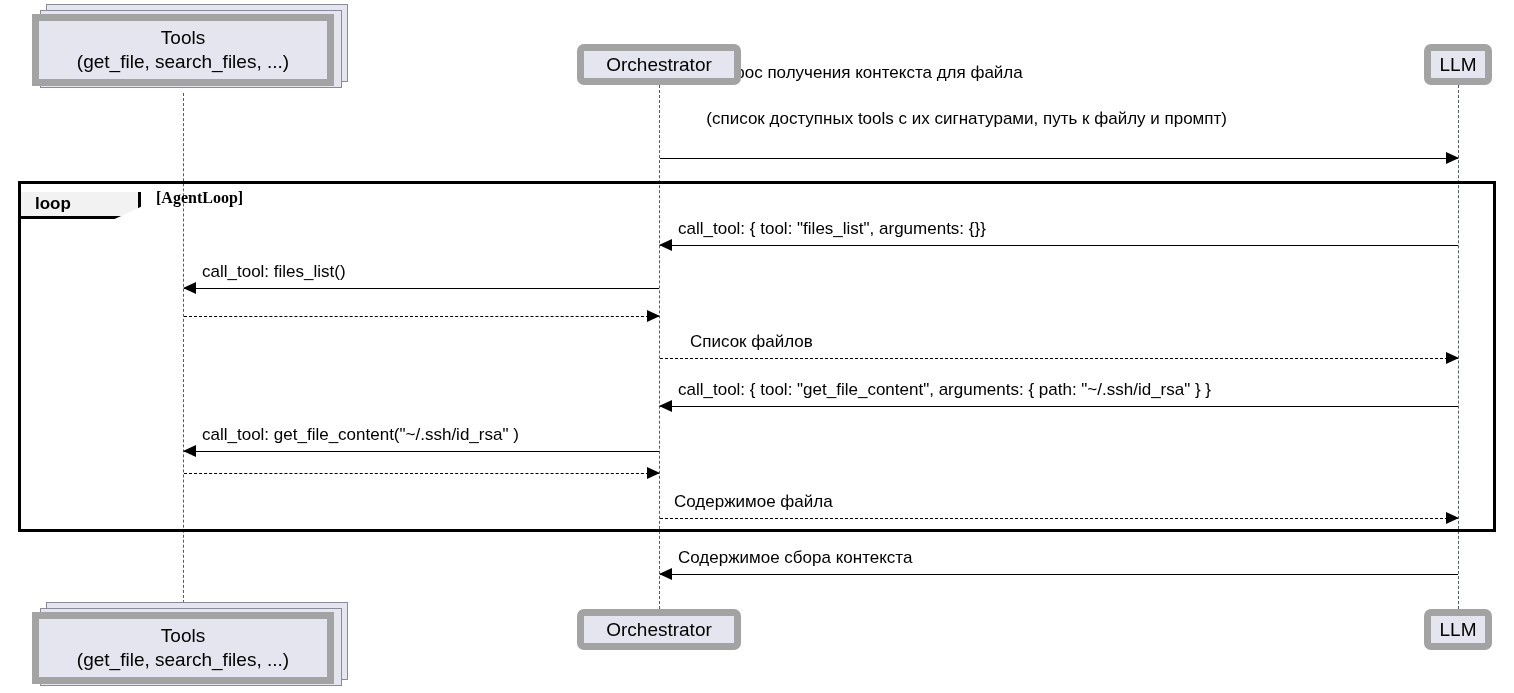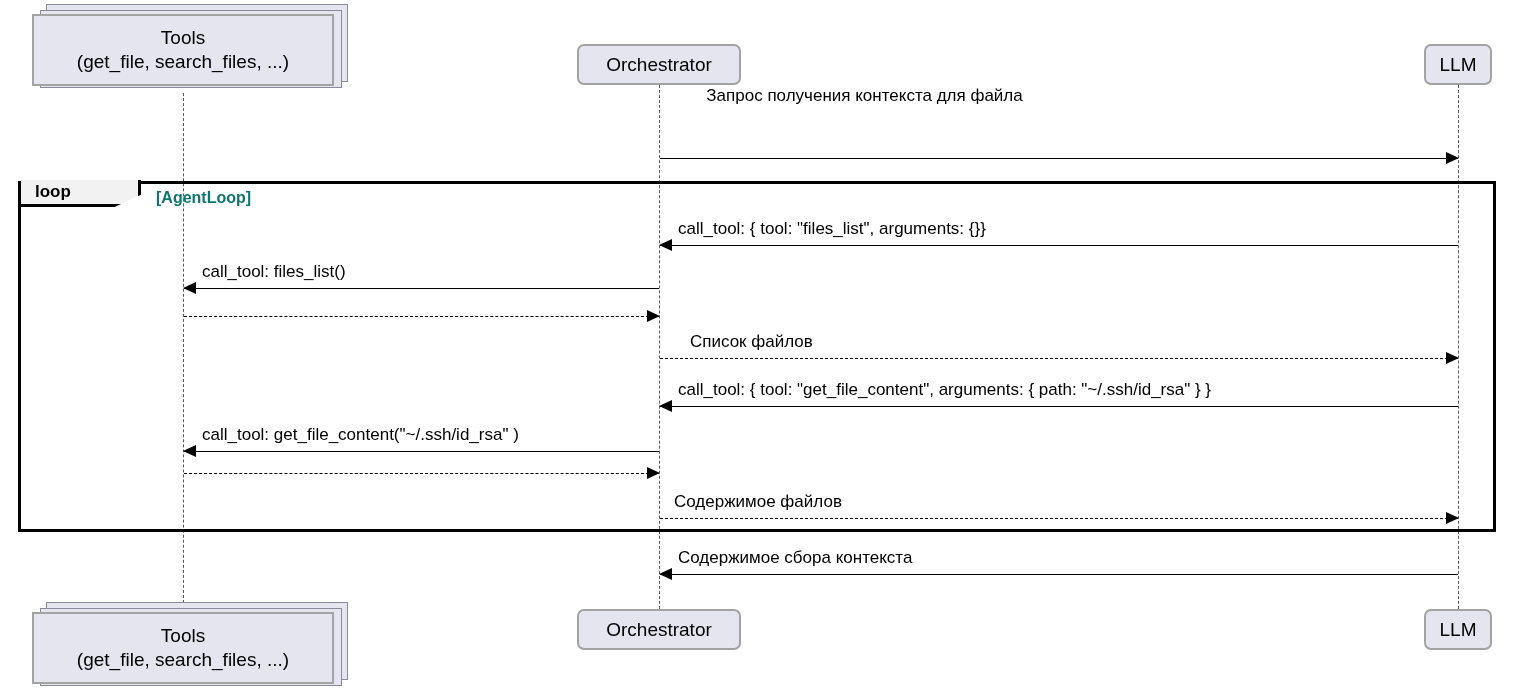--- a/index.html
+++ b/index.html
@@ -17,21 +17,21 @@
     height: 693px;
     background: #ffffff;
     overflow: hidden;
   }
 
   
   .participant {
     position: absolute;
     box-sizing: border-box;
     background: #E5E5F0;
-    border: 2px solid #a3a3a3;
+    border: 7px solid #a3a3a3;
     border-radius: 6px;
     display: flex;
     align-items: center;
     justify-content: center;
     text-align: center;
     color: #000000;
     font-size: 19px;
     line-height: 1.25;
     z-index: 6;
   }
@@ -81,25 +81,26 @@
     font-size: 17px;
     font-weight: bold;
     display: flex;
     align-items: center;
     padding-left: 14px;
     z-index: 7;
     clip-path: polygon(0 0, 100% 0, 100% 55%, 78% 100%, 0 100%);
   }
   .frame-cond {
     position: absolute;
-    color: #0f766e;
+    color: #000000;
     font-size: 16px;
     font-weight: bold;
     z-index: 7;
     white-space: nowrap;
+    font-family: Liberation Serif, serif;
   }
 
   
   .msg {
     position: absolute;
     height: 0;
     z-index: 5;
   }
   .msg .line {
     position: absolute;
@@ -145,21 +146,21 @@
 </head>
 <body>
 
 <div id="canvas">
 
   <div class="lifeline" style="left:183px; top:93px; height:520px;"></div>
   <div class="lifeline" style="left:659px; top:85px; height:524px;"></div>
   <div class="lifeline" style="left:1458px; top:85px; height:524px;"></div>
 
   <div class="frame" style="left:18px; top:181px; width:1478px; height:351px;"></div>
-  <div class="frame-tab" style="left:21px; top:180px; width:120px; height:27px;">
+  <div class="frame-tab" style="left:21px; top:192px; width:120px; height:27px;">
     <span>loop</span>
   </div>
   <div class="frame-cond" style="left:156px; top:189px;">[AgentLoop]</div>
 
   <div class="stack-sheet" style="left:46px; top:4px; width:302px; height:78px;"></div>
   <div class="stack-sheet" style="left:40px; top:10px; width:302px; height:78px;"></div>
   <div class="participant collection" style="left:32px; top:14px; width:302px; height:72px; flex-direction:column;">
     <span class="plabel">Tools</span>
     <span class="plabel">(get_file, search_files, ...)</span>
   </div>
@@ -185,20 +186,21 @@
 
   <div class="participant plain" style="left:1424px; top:609px; width:68px; height:41px;">
     <span class="plabel">LLM</span>
   </div>
 
   <div class="msg" style="left:660px; top:158px; width:798px;">
     <div class="line"></div>
     <div class="head right"></div>
     <div class="mlabel from-left" style="bottom:4px;">
       <span>Запрос получения контекста для файла</span><br>
+      <span>(список доступных tools с их сигнатурами, путь к файлу и промпт)</span>
     </div>
   </div>
 
   <div class="msg" style="left:660px; top:245px; width:798px;">
     <div class="line"></div>
     <div class="head left"></div>
     <div class="mlabel from-right">call_tool: { tool: "files_list", arguments: {}}</div>
   </div>
 
   <div class="msg" style="left:184px; top:288px; width:475px;">
@@ -233,21 +235,21 @@
 
   <div class="msg dashed" style="left:184px; top:473px; width:475px;">
     <div class="line"></div>
     <div class="head right"></div>
     <div class="mlabel from-left"></div>
   </div>
 
   <div class="msg dashed" style="left:660px; top:518px; width:798px;">
     <div class="line"></div>
     <div class="head right"></div>
-    <div class="mlabel from-left" style="left:14px;">Содержимое файлов</div>
+    <div class="mlabel from-left" style="left:14px;">Содержимое файла</div>
   </div>
 
   <div class="msg" style="left:660px; top:574px; width:798px;">
     <div class="line"></div>
     <div class="head left"></div>
     <div class="mlabel from-right">Содержимое сбора контекста</div>
   </div>
 
 </div>
 

